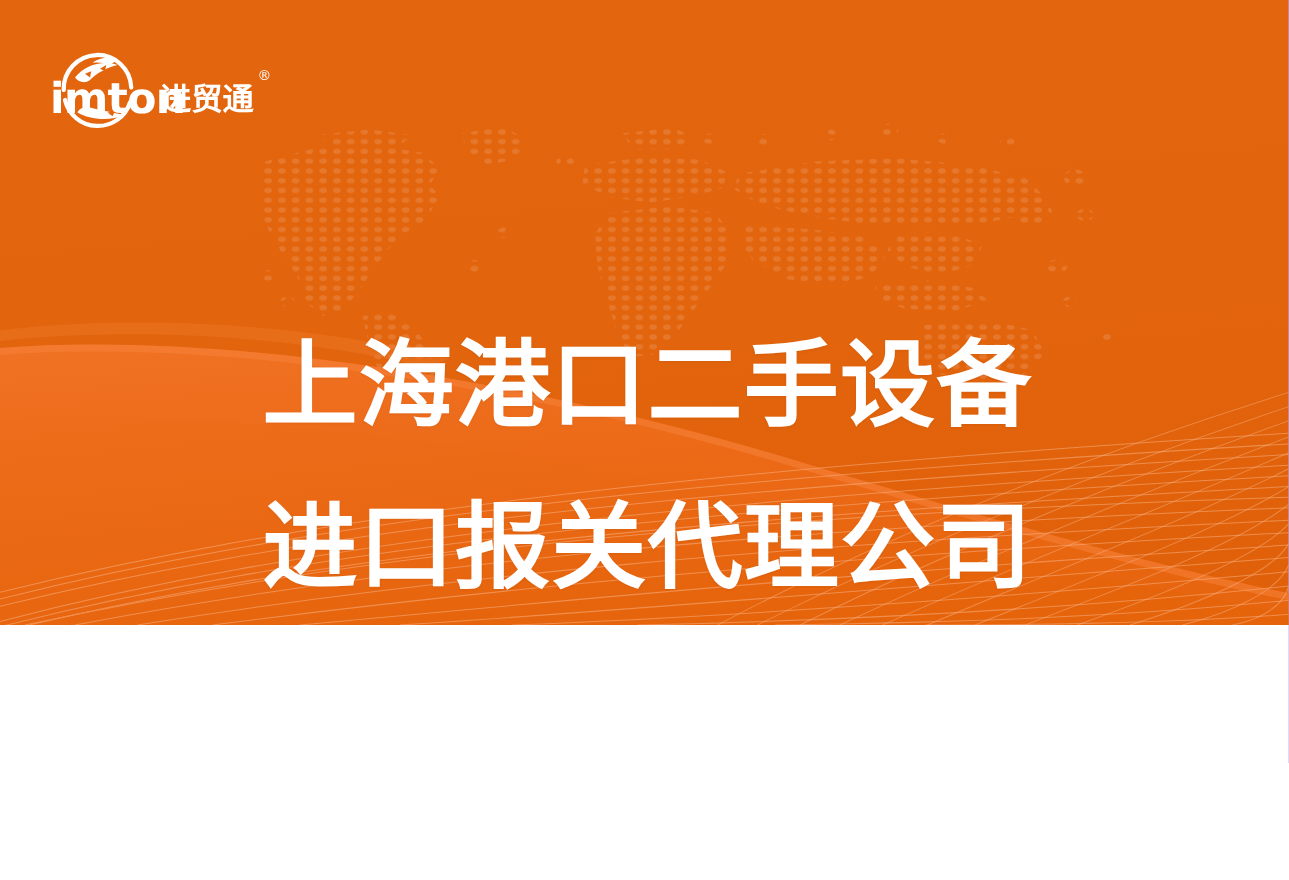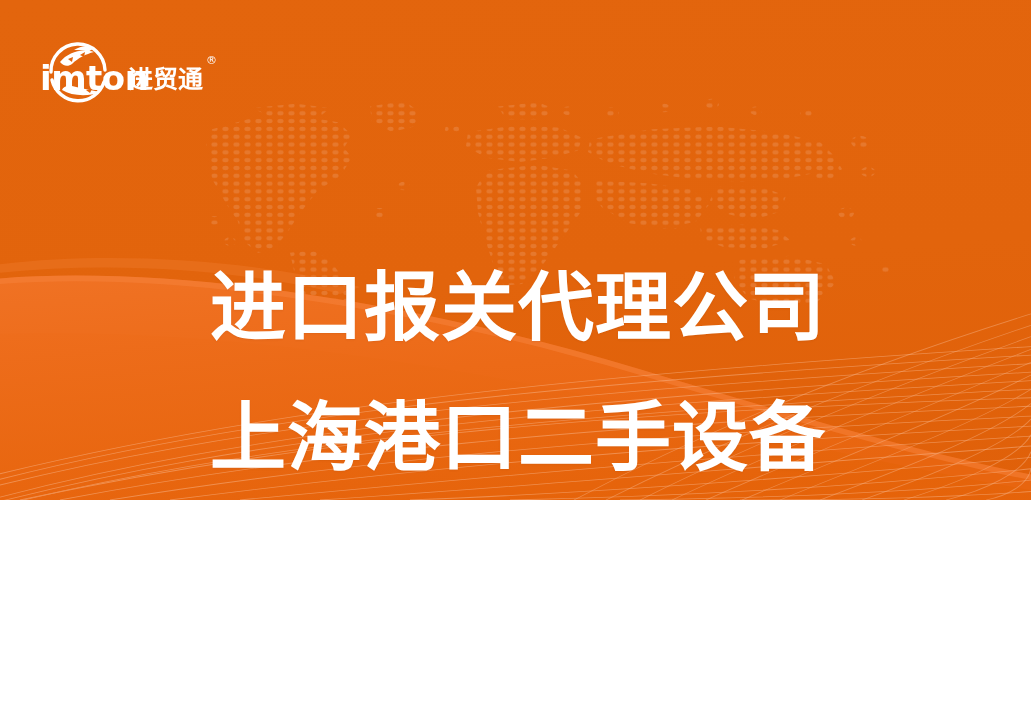--- a/index.html
+++ b/index.html
@@ -225,18 +225,18 @@
     </g>
 
     <text x="2" y="62" font-family="DejaVu Sans, Liberation Sans, sans-serif" font-size="34" font-weight="700" fill="#ffffff" letter-spacing="-0.5">imton</text>
 
     <text x="90" y="60" font-family="DejaVu Sans, Liberation Sans, sans-serif" font-size="25" font-weight="700" fill="#ffffff" letter-spacing="0">进贸通</text>
 
     <text x="168" y="36" font-family="DejaVu Sans, Liberation Sans, sans-serif" font-size="11" fill="#ffffff">®</text>
   </svg>
 
   <div id="headline">
+    <div class="headline-line">上海港口二手设备</div>
     <div class="headline-line">进口报关代理公司</div>
-    <div class="headline-line">上海港口二手设备</div>
   </div>
 
 
 </div>
 
 </body></html>

